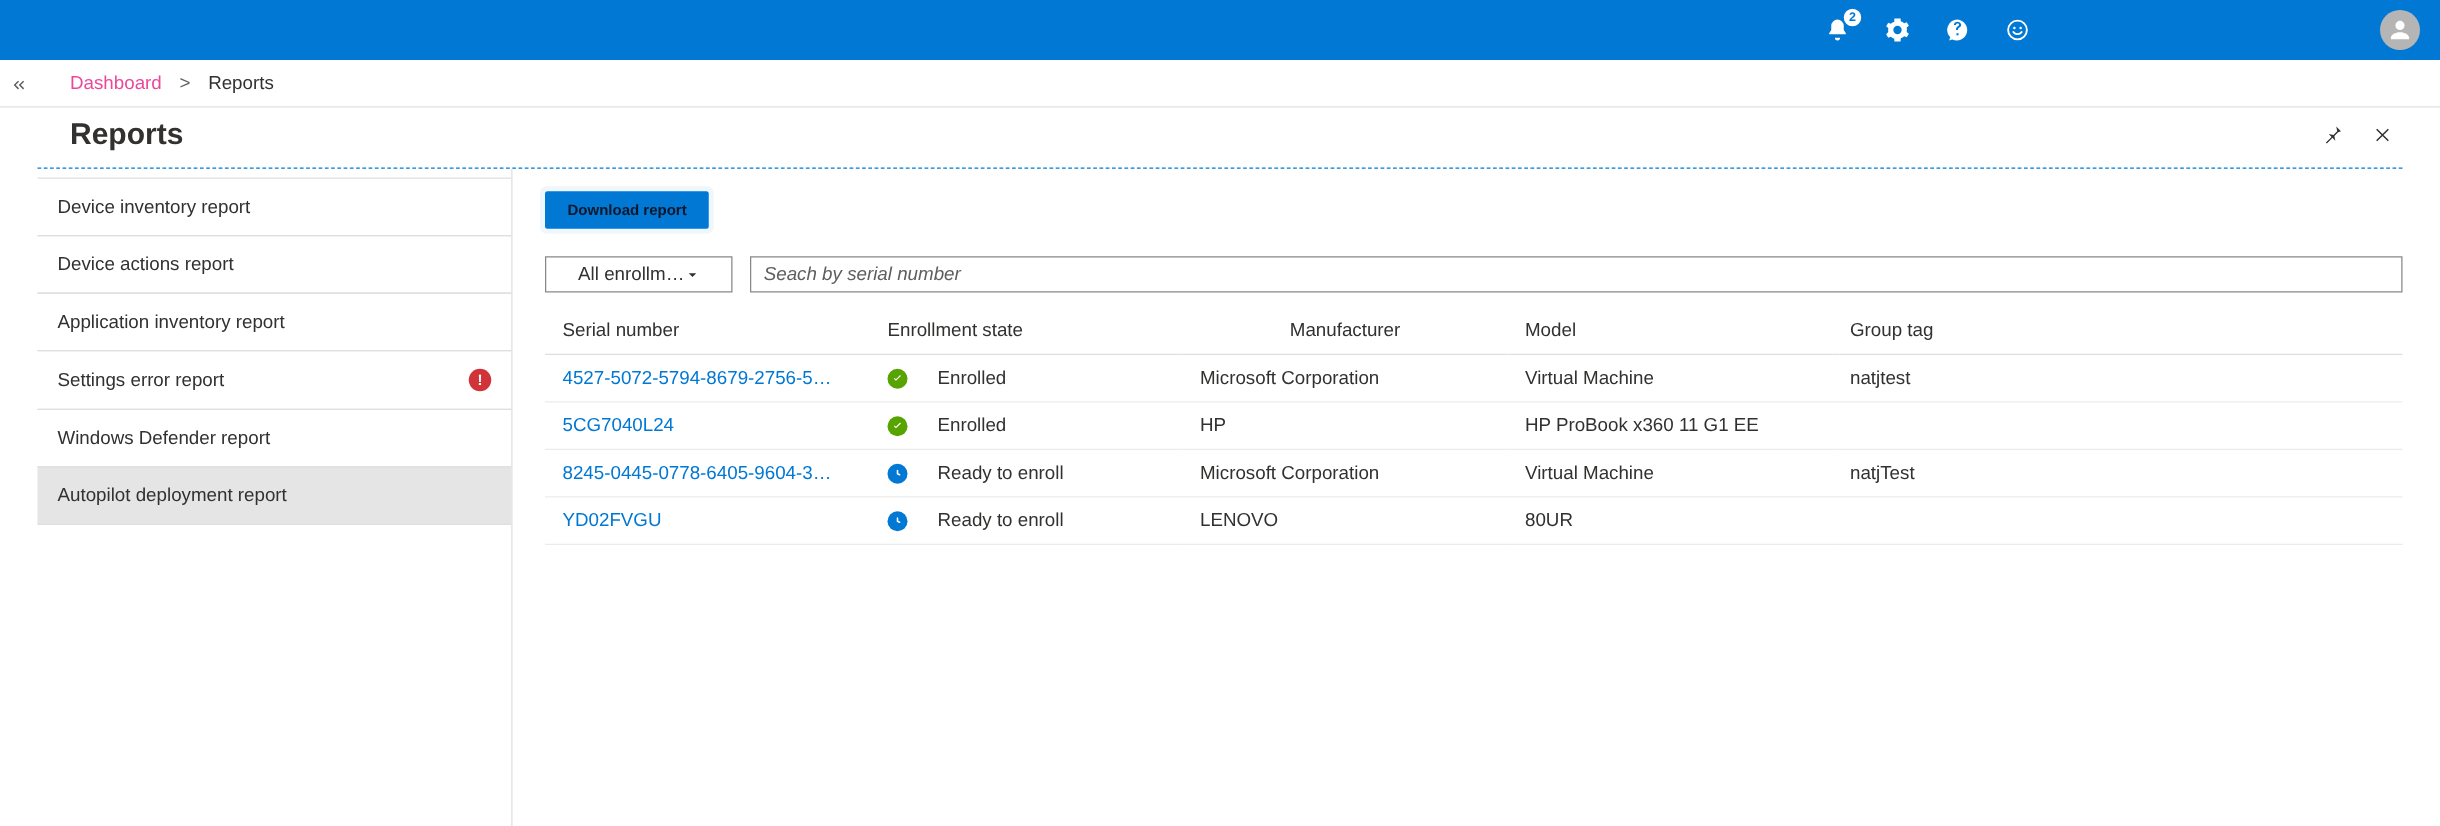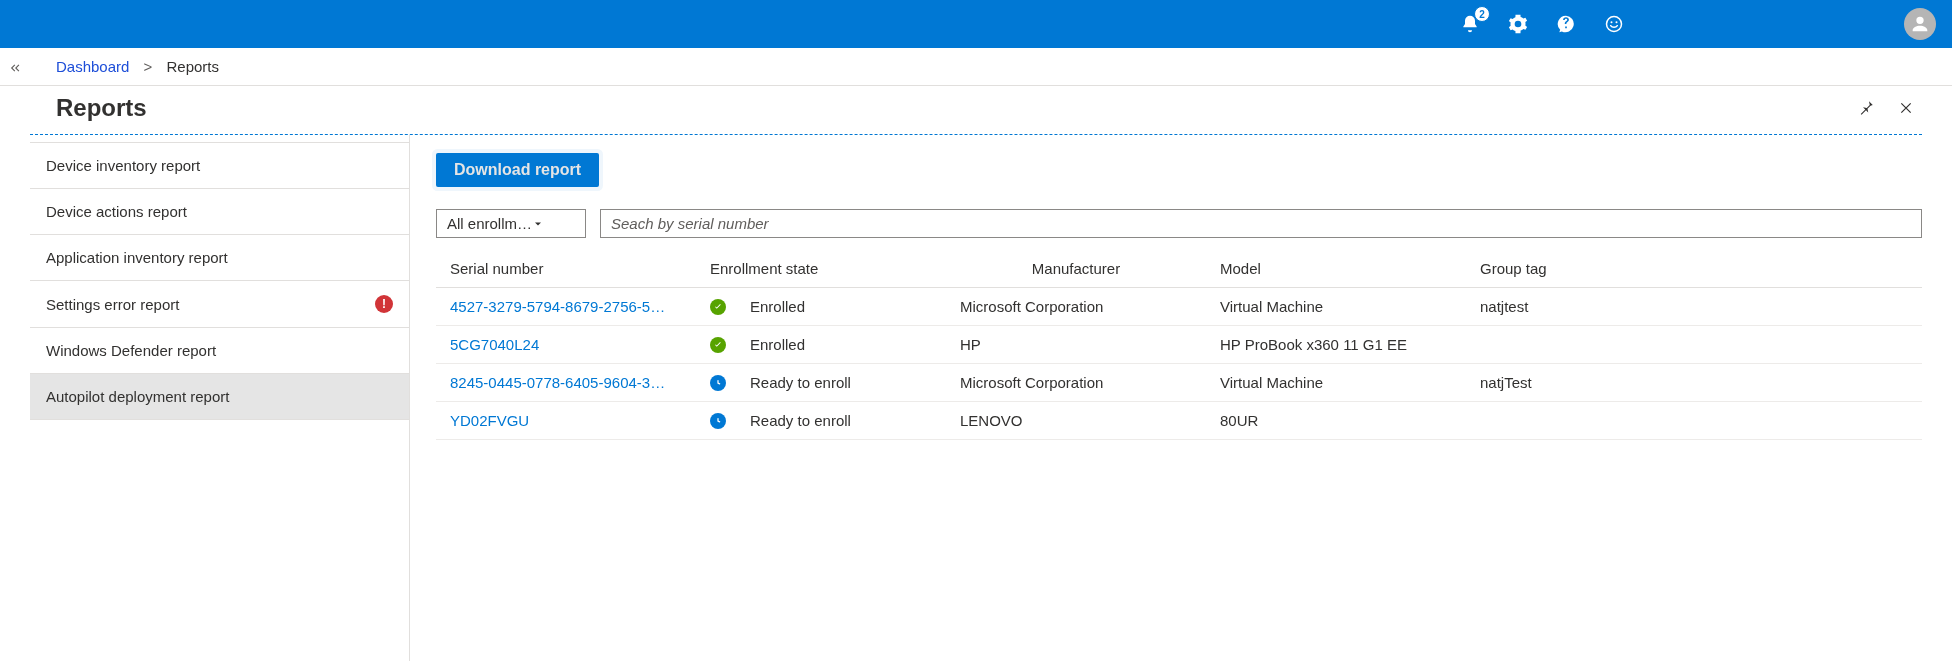--- a/index.html
+++ b/index.html
@@ -12,45 +12,45 @@
   .topbar .icon-btn { position: relative; width: 24px; height: 24px; display: flex; align-items: center; justify-content: center; cursor: pointer; }
   .badge { position: absolute; top: -6px; right: -8px; background: #fff; color: #0078d4; font-size: 10px; font-weight: 600; border-radius: 50%; width: 16px; height: 16px; display: flex; align-items: center; justify-content: center; border: 1px solid #0078d4; }
   .avatar { width: 32px; height: 32px; border-radius: 50%; background: #b5b5b5; display: flex; align-items: center; justify-content: center; margin-left: 8px; }
   .avatar svg { fill: #fff; }
 
   
   .collapse-strip { position: absolute; left: 0; top: 48px; width: 30px; height: 40px; display: flex; align-items: center; justify-content: center; cursor: pointer; z-index: 5; }
 
   
   .breadcrumb-row { padding: 10px 0 10px 56px; border-bottom: 1px solid #e1dfdd; font-size: 15px; }
-  .breadcrumb-row a { color: #1d4ed8; text-decoration: none; }
+  .breadcrumb-row a { color: #ec4899; text-decoration: none; }
   .breadcrumb-row .sep { color: #605e5c; margin: 0 10px; }
   .breadcrumb-row .current { color: #323130; }
 
   
   .page-header { display: flex; align-items: center; padding: 6px 30px 10px 56px; }
   .page-header h1 { font-size: 24px; font-weight: 600; flex: 1; }
   .page-header .hbtn { width: 32px; height: 32px; display: flex; align-items: center; justify-content: center; cursor: pointer; margin-left: 8px; }
 
   
   .dashed-divider { border-top: 1px dashed #0078d4; margin: 0 30px; }
 
   
   .content { display: flex; padding: 0 30px; flex: 1; min-height: 400px; }
   .sidepane { width: 380px; padding: 8px 0; border-right: 1px solid #e1dfdd; }
   .sidepane .nav-item { padding: 14px 16px; border-top: 1px solid #e1dfdd; border-bottom: 1px solid #e1dfdd; margin-top: -1px; cursor: pointer; display: flex; align-items: center; justify-content: space-between; font-size: 15px; }
   .sidepane .nav-item:first-child { border-top: 1px solid #e1dfdd; }
   .sidepane .nav-item.selected { background: #e5e5e5; }
   .error-dot { width: 18px; height: 18px; border-radius: 50%; background: #d13438; color: #fff; font-size: 12px; font-weight: 700; display: inline-flex; align-items: center; justify-content: center; }
 
   .mainpane { flex: 1; padding: 18px 0 18px 26px; }
-  .download-btn { background: #0078d4; color: #e5e5e5; border: none; padding: 8px 18px; font-size: 16px; font-weight: 600; cursor: pointer; box-shadow: 0 0 0 4px #eff6fc; border-radius: 2px; }
+  .download-btn { background: #0078d4; color: #0f172a; border: none; padding: 8px 18px; font-size: 12px; font-weight: 600; cursor: pointer; box-shadow: 0 0 0 4px #eff6fc; border-radius: 2px; }
 
   .filter-row { display: flex; gap: 14px; margin-top: 22px; margin-bottom: 12px; }
-  .dropdown { border: 1px solid #8a8886; padding: 5px 10px; width: 150px; display: flex; align-items: center; justify-content: flex-start; cursor: pointer; font-size: 15px; }
+  .dropdown { border: 1px solid #8a8886; padding: 5px 10px; width: 150px; display: flex; align-items: center; justify-content: center; cursor: pointer; font-size: 15px; }
   .dropdown .label { white-space: nowrap; overflow: hidden; text-overflow: ellipsis; }
   .search-box { flex: 1; border: 1px solid #8a8886; padding: 4px 10px; font-size: 15px; font-style: italic; color: #605e5c; font-family: inherit; }
   .search-box::placeholder { color: #605e5c; font-style: italic; }
 
   table { width: 100%; border-collapse: collapse; }
   thead th { text-align: left; font-weight: 400; font-size: 15px; color: #323130; padding: 10px 14px; border-bottom: 1px solid #e1dfdd; }
   tbody td { padding: 10px 14px; border-bottom: 1px solid #edebe9; font-size: 15px; vertical-align: middle; }
   tbody td.link { color: #0078d4; cursor: pointer; white-space: nowrap; overflow: hidden; text-overflow: ellipsis; max-width: 260px; }
   .state-cell { display: flex; align-items: center; gap: 24px; }
   .state-ico { width: 16px; height: 16px; border-radius: 50%; display: inline-flex; align-items: center; justify-content: center; flex-shrink: 0; }
@@ -170,21 +170,21 @@
         <tr>
           <th class="col-serial">Serial number</th>
           <th class="col-state">Enrollment state</th>
           <th class="col-mfr">Manufacturer</th>
           <th class="col-model">Model</th>
           <th>Group tag</th>
         </tr>
       </thead>
       <tbody id="rows">
           <tr>
-            <td class="link">4527-3279-5794-8679-2756-5…</td>
+            <td class="link">4527-5072-5794-8679-2756-5…</td>
             <td>
               <div class="state-cell">
                 <span class="state-ico state-green">
                   <svg width="10" height="10" viewBox="0 0 24 24">
                     <path d="M9 16l-4-4 1.5-1.5L9 13l8-8L18.5 6.5z"></path>
                   </svg>
                 </span>
                 <span>Enrolled</span>
               </div>
             </td>

